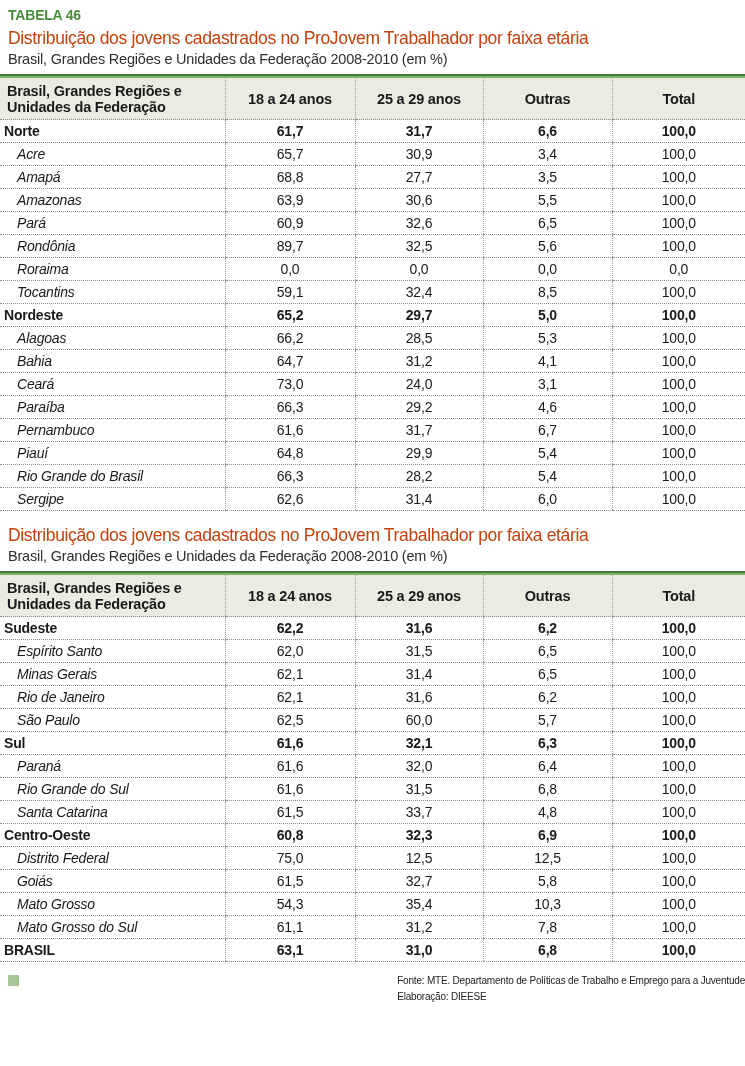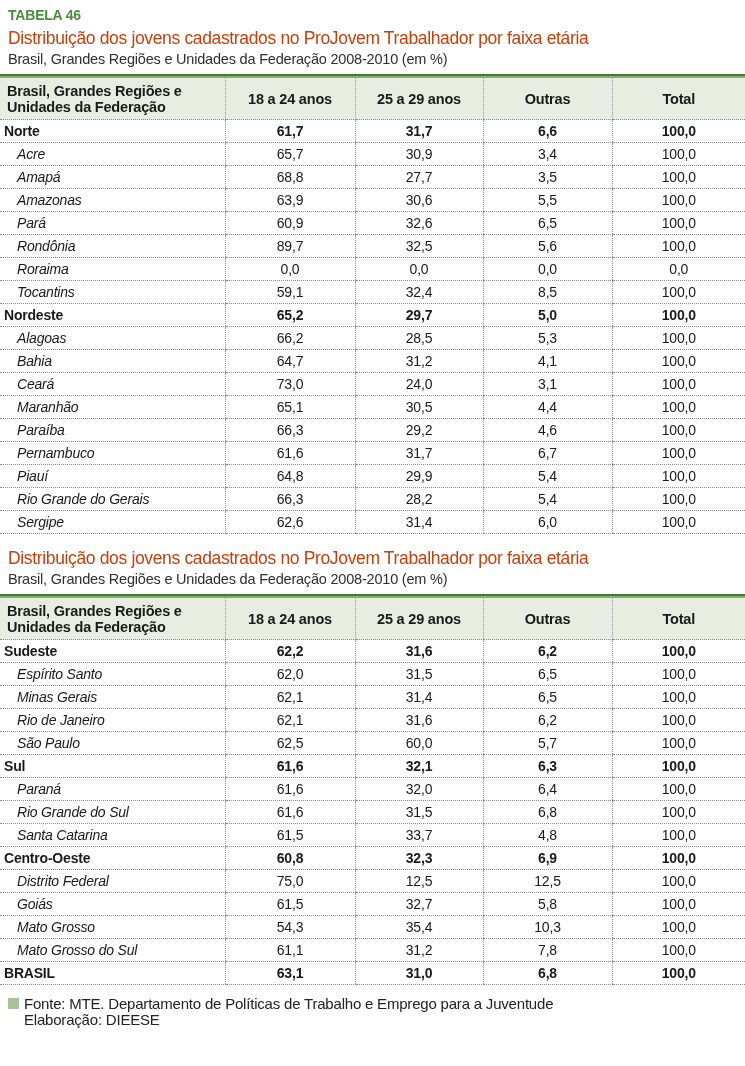--- a/index.html
+++ b/index.html
@@ -96,23 +96,24 @@
   }
   .data-table td.label-cell  { text-align: left; padding-left: 4px; }
   .data-table td.label-cell.indent { padding-left: 17px; font-style: italic; }
   .data-table td.value-cell  { text-align: center; }
   .data-table tr.bold-row td { font-weight: bold; }
 
   .footer-note {
     margin: 11px 0 0 8px;
     display: flex;
     align-items: flex-start;
-    font-size: 15px;
+    font-size: 10px;
     line-height: 15.5px;
     color: #222222;
+    justify-content: space-between;
   }
   .footer-bullet {
     flex: 0 0 auto;
     width: 11px;
     height: 11px;
     margin: 2px 5px 0 0;
     background: #a9c398;
   }
 </style>
 </head>
@@ -222,27 +223,20 @@
           <td class="value-cell">100,0</td>
         </tr>
         <tr>
           <td class="label-cell indent">Ceará</td>
           <td class="value-cell">73,0</td>
           <td class="value-cell">24,0</td>
           <td class="value-cell">3,1</td>
           <td class="value-cell">100,0</td>
         </tr>
         <tr>
-          <td class="label-cell indent">Maranhão</td>
-          <td class="value-cell">65,1</td>
-          <td class="value-cell">30,5</td>
-          <td class="value-cell">4,4</td>
-          <td class="value-cell">100,0</td>
-        </tr>
-        <tr>
           <td class="label-cell indent">Paraíba</td>
           <td class="value-cell">66,3</td>
           <td class="value-cell">29,2</td>
           <td class="value-cell">4,6</td>
           <td class="value-cell">100,0</td>
         </tr>
         <tr>
           <td class="label-cell indent">Pernambuco</td>
           <td class="value-cell">61,6</td>
           <td class="value-cell">31,7</td>
@@ -250,21 +244,21 @@
           <td class="value-cell">100,0</td>
         </tr>
         <tr>
           <td class="label-cell indent">Piauí</td>
           <td class="value-cell">64,8</td>
           <td class="value-cell">29,9</td>
           <td class="value-cell">5,4</td>
           <td class="value-cell">100,0</td>
         </tr>
         <tr>
-          <td class="label-cell indent">Rio Grande do Gerais</td>
+          <td class="label-cell indent">Rio Grande do Brasil</td>
           <td class="value-cell">66,3</td>
           <td class="value-cell">28,2</td>
           <td class="value-cell">5,4</td>
           <td class="value-cell">100,0</td>
         </tr>
         <tr>
           <td class="label-cell indent">Sergipe</td>
           <td class="value-cell">62,6</td>
           <td class="value-cell">31,4</td>
           <td class="value-cell">6,0</td>

